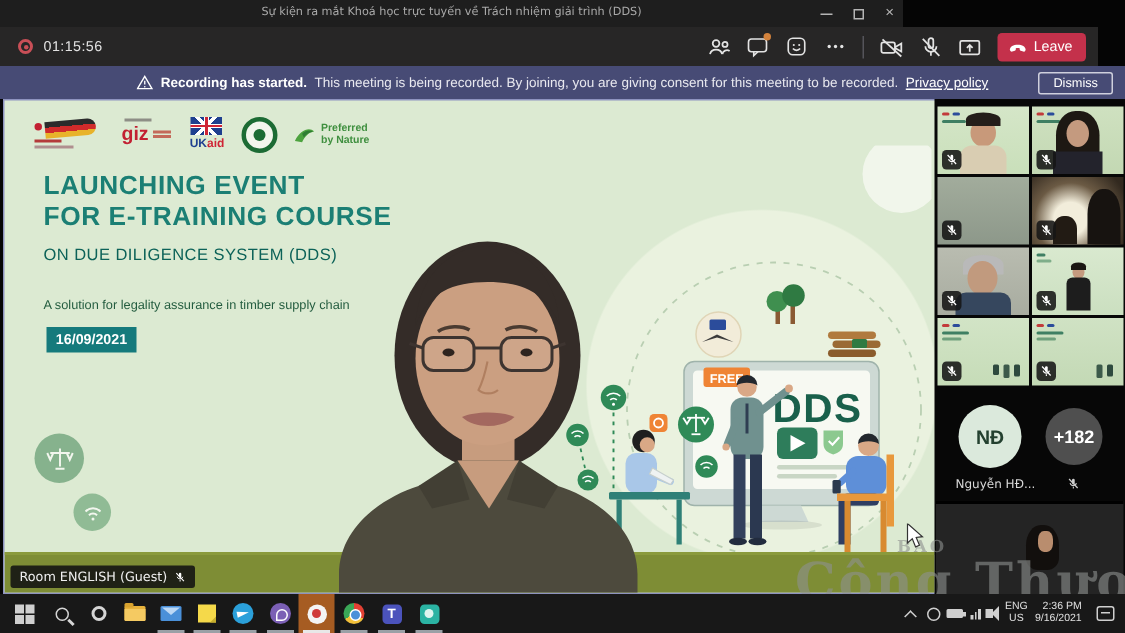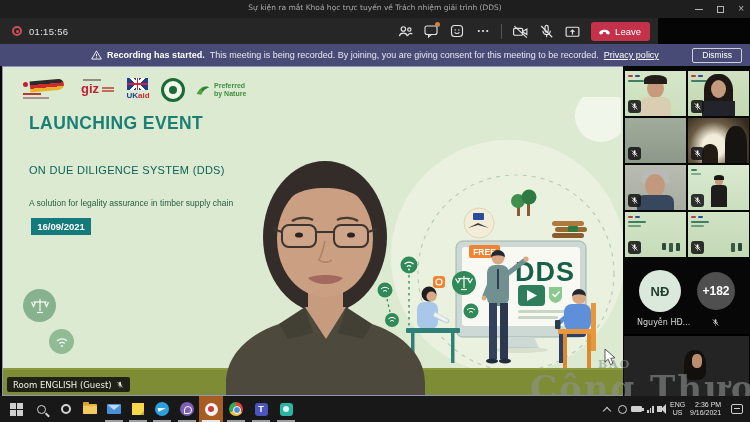--- a/index.html
+++ b/index.html
@@ -1,30 +1,30 @@
 <!DOCTYPE html>
 <html><head>
 <meta charset="utf-8">
 <style>
   html,body{margin:0;padding:0;background:#000;}
   *{box-sizing:border-box;}
   .screen{position:relative;width:750px;height:422px;overflow:hidden;background:#050505;
           font-family:"Liberation Sans","DejaVu Sans",sans-serif;cursor:default;}
 
   
-  .titlebar{position:absolute;left:0;top:0;width:750px;height:18px;background:#1e1e1e;}
+  .titlebar{position:absolute;left:0;top:0;width:602px;height:18px;background:#1e1e1e;}
   .titlebar .title{position:absolute;left:0;right:0;top:3px;text-align:center;font-size:7.5px;color:#a9a9a9;
                    font-family:"DejaVu Sans",sans-serif;}
   .win-controls{position:absolute;right:6px;top:0;height:18px;display:flex;align-items:center;gap:14px;color:#b5b5b5;}
   .wc-min{width:8px;height:1px;background:#b5b5b5;}
   .wc-max{width:7px;height:7px;border:1px solid #b5b5b5;}
   .wc-close{font-size:10px;line-height:10px;color:#b5b5b5;}
 
   
-  .toolbar{position:absolute;left:0;top:18px;width:658px;height:26px;background:#272626;text-decoration:underline;}
+  .toolbar{position:absolute;left:0;top:18px;width:732px;height:26px;background:#272626;text-decoration:underline;}
   .rec-wrap{position:absolute;left:12px;top:0;height:26px;display:flex;align-items:center;gap:7px;}
   .rec-dot{width:10px;height:10px;border:2px solid #c94f57;border-radius:50%;position:relative;}
   .rec-dot::after{content:"";position:absolute;left:1.5px;top:1.5px;width:3px;height:3px;border-radius:50%;background:#c94f57;}
   .timer{font-size:9.5px;color:#e2e2e2;letter-spacing:.3px;}
   .tb-right{position:absolute;right:8px;top:0;height:26px;display:flex;align-items:center;gap:4px;}
   .tb-btn{width:22px;height:22px;display:flex;align-items:center;justify-content:center;position:relative;border-radius:3px;}
   .tb-div{width:1px;height:15px;background:#55545a;margin:0 3px;}
   .chat-dot{position:absolute;right:2px;top:2px;width:5px;height:5px;border-radius:50%;background:#d3823c;}
   .leave-btn{height:19px;padding:0 9px 0 7px;margin-left:4px;background:#c4314b;border-radius:3px;
              display:flex;align-items:center;gap:4px;color:#fff;font-size:9.5px;}
@@ -276,20 +276,21 @@
           </svg>
           <span class="txt">
             <div>Preferred</div>
             <div>by Nature</div>
           </span>
         </span>
       </div>
 
       <div class="sl-title">
         <div>LAUNCHING EVENT</div>
+        <div>FOR E-TRAINING COURSE</div>
       </div>
       <div class="sl-sub">
         <div>ON DUE DILIGENCE SYSTEM (DDS)</div>
       </div>
       <div class="sl-tag">A solution for legality assurance in timber supply chain</div>
       <div class="sl-date">16/09/2021</div>
 
       <div class="deco-circle" style="left:20px;top:222px;width:33px;height:33px;background:#86b28d;">
         <svg width="20" height="20" viewBox="0 0 20 20" stroke="#f2f6ee" stroke-width="1.3" fill="none">
           <line x1="10" y1="3" x2="10" y2="15"></line>

